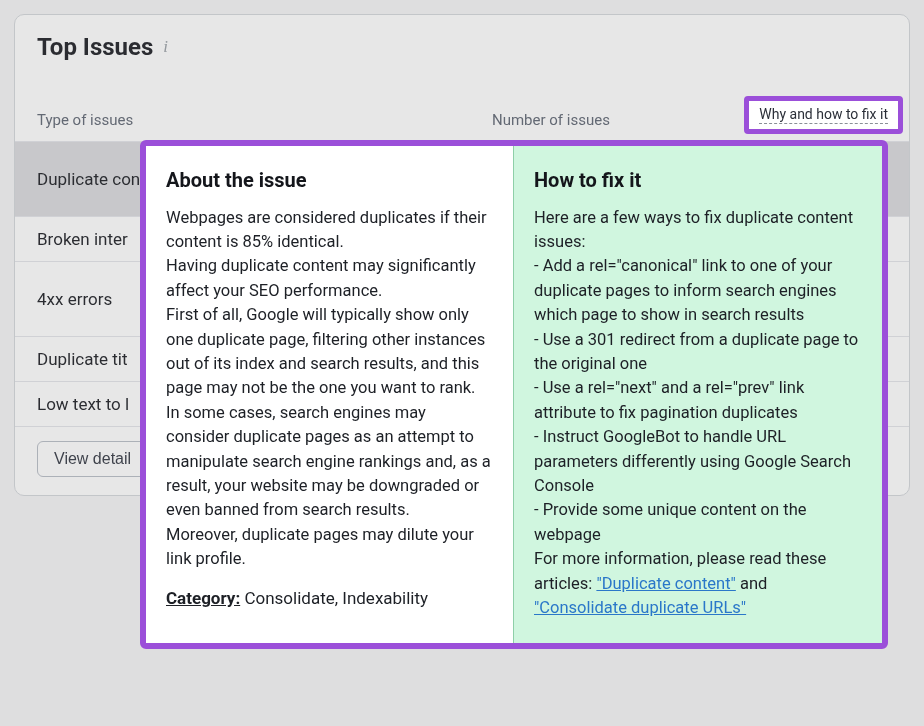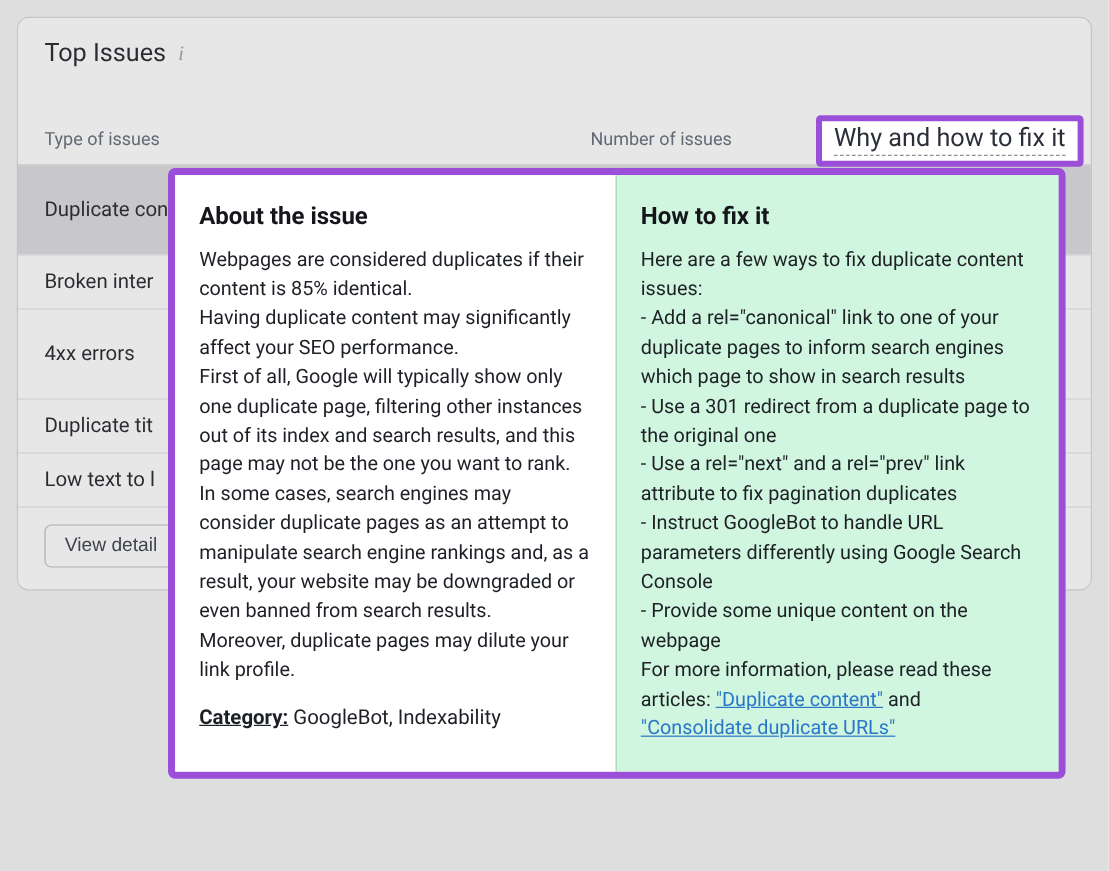--- a/index.html
+++ b/index.html
@@ -26,22 +26,22 @@
     padding: 0;
     position: relative;
   }
   .panel-header {
     display: flex;
     align-items: center;
     gap: 10px;
     padding: 18px 22px 12px 22px;
   }
   .panel-title {
-    font-size: 21px;
-    font-weight: 400;
+    font-size: 24px;
+    font-weight: 700;
     color: #1a1c22;
   }
   .info-icon {
     font-style: italic;
     color: #9aa0a6;
     font-family: Georgia, serif;
     font-size: 17px;
     line-height: 1;
     position: relative;
     top: -1px;
@@ -105,21 +105,21 @@
     position: absolute;
     top: 96px;
     right: 21px;
     background: #fff;
     border: 5px solid #9b4fd9;
     border-radius: 4px;
     padding: 3px 10px 6px 10px;
     z-index: 20;
   }
   .why-fix-link {
-    font-size: 21px;
+    font-size: 14px;
     color: #2b2f38;
     border-bottom: 1px dashed #8a8f97;
     padding-bottom: 1px;
     cursor: pointer;
   }
 
   
   .popup {
     position: absolute;
     top: 140px;
@@ -231,21 +231,21 @@
 <div class="popup">
   <div class="popup-col popup-left">
     <h3>About the issue</h3>
     <p style="white-space: pre-line;">Webpages are considered duplicates if their content is 85% identical.
 Having duplicate content may significantly affect your SEO performance.
 First of all, Google will typically show only one duplicate page, filtering other instances out of its index and search results, and this page may not be the one you want to rank.
 In some cases, search engines may consider duplicate pages as an attempt to manipulate search engine rankings and, as a result, your website may be downgraded or even banned from search results.
 Moreover, duplicate pages may dilute your link profile.</p>
     <div class="cat-row">
       <span class="cat-label">Category:</span>
-      <span>GoogleBot, Indexability</span>
+      <span>Consolidate, Indexability</span>
     </div>
   </div>
   <div class="popup-col popup-right">
     <h3>How to fix it</h3>
     <p>Here are a few ways to fix duplicate content issues:</p>
     <div id="howto-list">
         <div>- Add a rel="canonical" link to one of your duplicate pages to inform search engines which page to show in search results</div>
         <div>- Use a 301 redirect from a duplicate page to the original one</div>
         <div>- Use a rel="next" and a rel="prev" link attribute to fix pagination duplicates</div>
         <div>- Instruct GoogleBot to handle URL parameters differently using Google Search Console</div>

